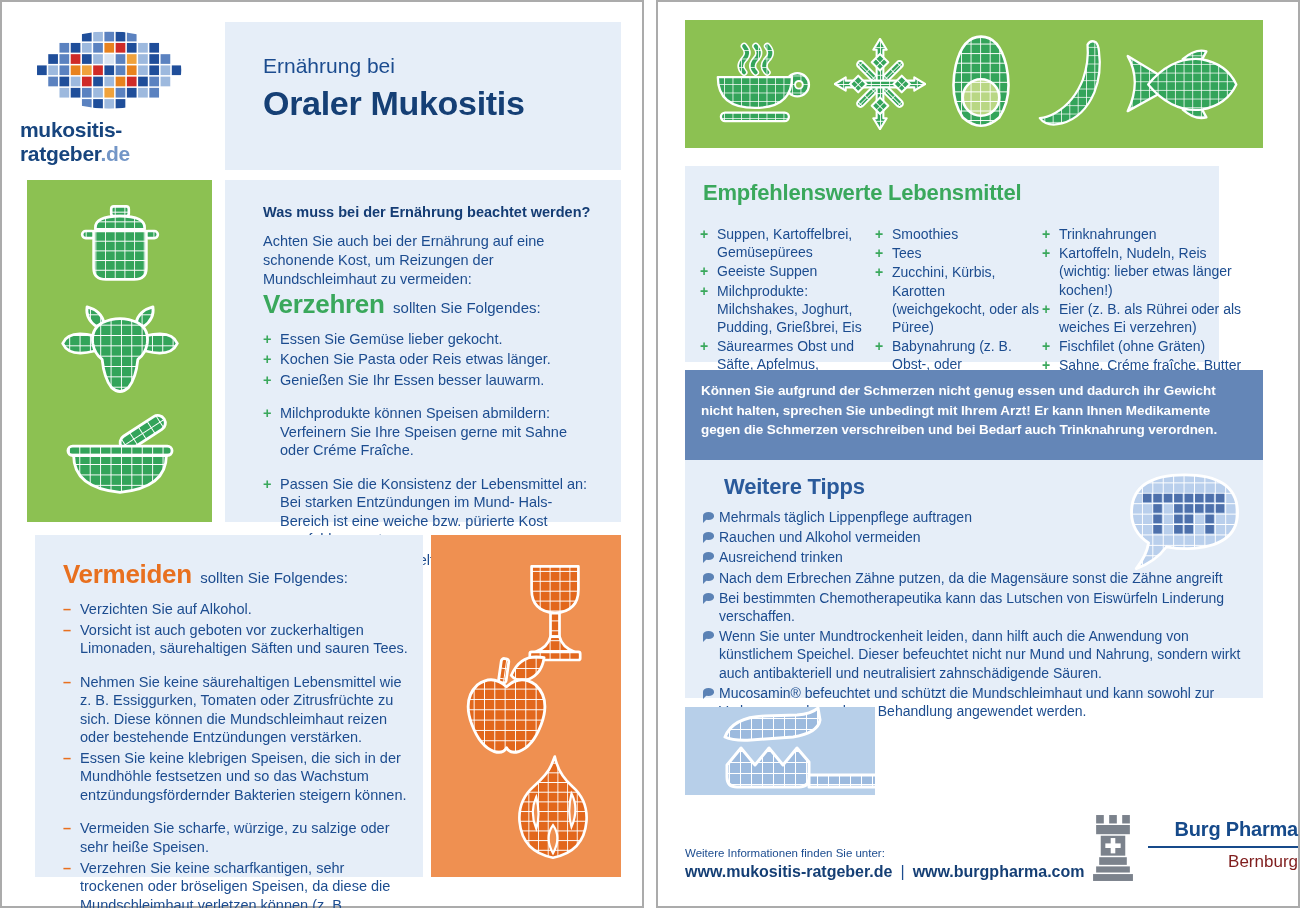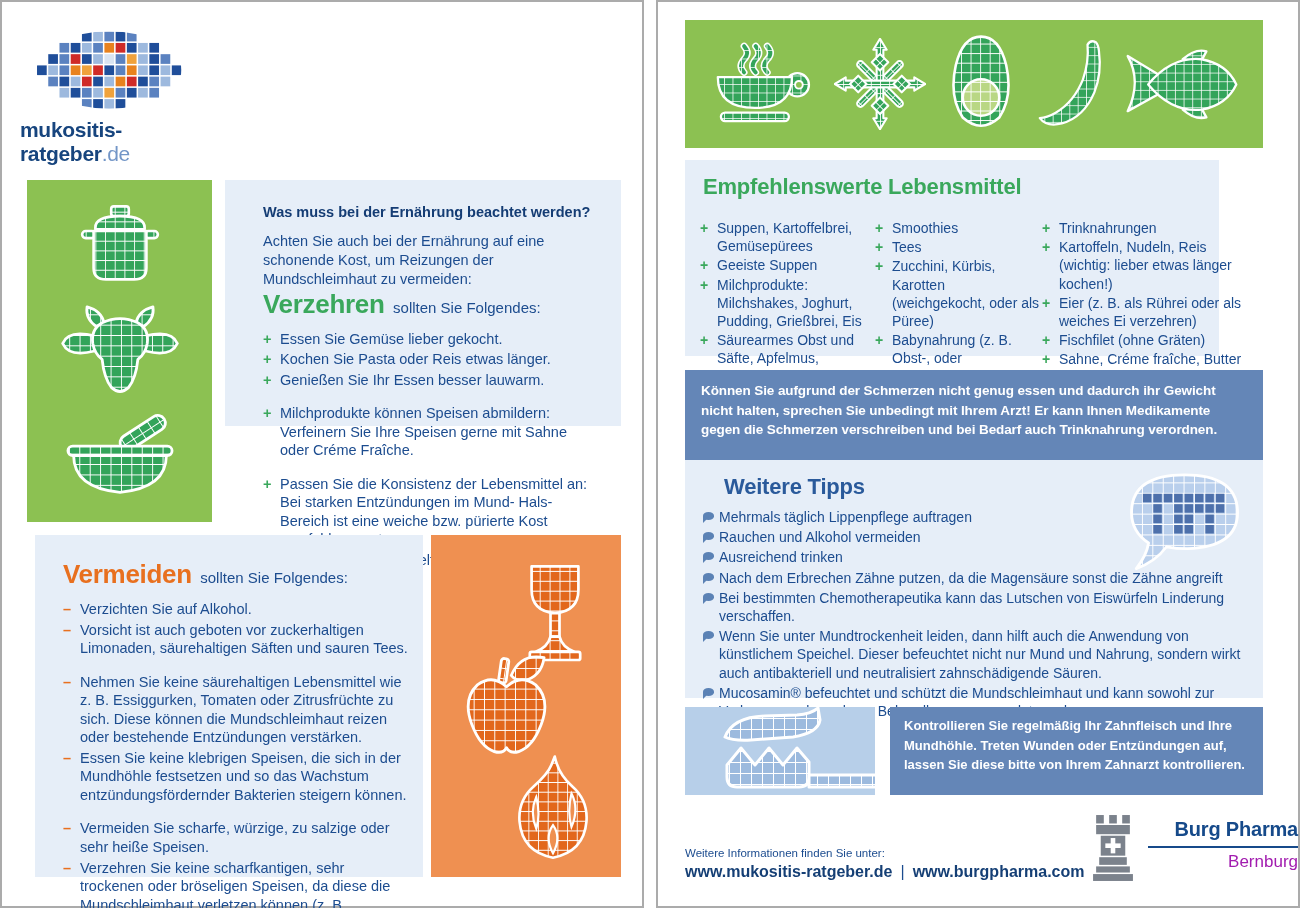--- a/index.html
+++ b/index.html
@@ -12,27 +12,27 @@
   .panel{background:#e6eef8;}
   .greenbox{background:#8cc152;}
   .orangebox{background:#ef9051;}
   .bluebox{background:#6486b7;color:#fff;font-weight:bold;}
   .teethbox{background:#b7cfe9;}
 
   
   .logo-wrap{left:18px;top:28px;width:200px;}
   .logo-svg{display:block;margin-left:16px;}
   .logo-text{margin-top:8px;font-size:21px;font-weight:bold;color:#17457e;letter-spacing:-0.3px;}
-  .logo-text .tld{color:#7396c7;font-weight:normal;}
+  .logo-text .tld{color:#7396c7;font-weight:bold;}
   .titleband{left:223px;top:20px;width:396px;height:148px;padding:0;}
   .eyebrow{position:absolute;left:38px;top:32px;font-size:21px;color:#1c4c8f;}
   .bigtitle{position:absolute;left:38px;top:62px;font-size:34px;font-weight:bold;color:#153f75;letter-spacing:-0.3px;}
 
   .left-green{left:25px;top:178px;width:185px;height:342px;display:flex;flex-direction:column;align-items:center;justify-content:space-between;padding:22px 0;box-sizing:border-box;}
-  .info-panel{left:223px;top:178px;width:396px;height:246px;box-sizing:border-box;padding:24px 22px 0 38px;}
+  .info-panel{left:223px;top:178px;width:396px;height:342px;box-sizing:border-box;padding:24px 22px 0 38px;}
   .info-h{font-size:14.5px;font-weight:bold;color:#143c74;white-space:nowrap;}
   .info-intro{margin-top:12px;font-size:14.5px;line-height:1.3;color:#1c4c8f;width:330px;}
   .eatline{}
   .word-green{font-size:26px;font-weight:bold;color:#3aa85c;letter-spacing:-0.3px;}
   .word-orange{font-size:26px;font-weight:bold;color:#e8701f;letter-spacing:-0.3px;}
   .word-rest{font-size:15px;color:#1c4c8f;margin-left:4px;}
 
   .list{margin-top:10px;}
   .li{display:flex;gap:5px;font-size:14.5px;line-height:1.28;color:#1c4c8f;margin-top:2px;}
   .li.gap{margin-top:15px;}
@@ -43,21 +43,21 @@
   .b-bubble::after{content:"";position:absolute;left:0;bottom:-3px;border:3px solid transparent;border-top:4px solid #5b82b5;border-left:3px solid #5b82b5;}
 
   .avoid-panel{left:33px;top:533px;width:388px;height:342px;box-sizing:border-box;padding:24px 14px 0 28px;}
   .right-orange{left:429px;top:533px;width:190px;height:342px;}
   .oi-glass{position:absolute;left:78px;top:26px;}
   .oi-apple{position:absolute;left:22px;top:112px;}
   .oi-flame{position:absolute;left:78px;top:218px;}
 
   
   .banner{left:27px;top:18px;width:578px;height:128px;display:flex;align-items:center;justify-content:space-around;padding:0 14px;box-sizing:border-box;}
-  .rec-panel{left:27px;top:158px;width:534px;height:196px;box-sizing:border-box;}
+  .rec-panel{left:27px;top:164px;width:534px;height:196px;box-sizing:border-box;}
   .rec-h{position:absolute;left:18px;top:14px;font-size:22px;font-weight:bold;color:#3aa85c;letter-spacing:-0.2px;}
   .rec-col{position:absolute;top:48px;}
   .rec-col .li{font-size:14px;line-height:1.3;margin-top:1px;}
   .rec-col1{left:15px;width:172px;}
   .rec-col2{left:190px;width:165px;}
   .rec-col3{left:357px;width:205px;}
 
   .warn-box{left:27px;top:368px;width:578px;height:96px;box-sizing:border-box;padding:11px 16px;font-size:13.5px;line-height:1.45;letter-spacing:-0.1px;overflow:hidden;}
   .tips-panel{left:27px;top:458px;width:578px;height:238px;box-sizing:border-box;padding:14px 16px 0 18px;}
   .tips-h{font-size:22px;font-weight:bold;color:#2a5a9b;letter-spacing:-0.2px;margin-left:21px;}
@@ -68,21 +68,21 @@
   .teeth-box{left:27px;top:705px;width:190px;height:88px;overflow:hidden;}
   .dentist-box{left:232px;top:705px;width:373px;height:88px;box-sizing:border-box;padding:9px 14px;font-size:13px;line-height:1.5;overflow:hidden;}
 
   .footer-note{left:27px;top:845px;font-size:11.5px;color:#1c4c8f;}
   .footer-links{left:27px;top:861px;font-size:16px;font-weight:bold;color:#153f75;}
   .footer-links .sep{margin:0 8px;font-weight:normal;color:#1c4c8f;}
   .brand{left:432px;top:806px;display:flex;gap:12px;align-items:flex-start;}
   .brand-text{padding-top:10px;text-align:right;}
   .brand-name{font-size:20px;font-weight:bold;color:#164a8a;letter-spacing:-0.2px;}
   .brand-line{width:150px;height:2px;background:#164a8a;margin:5px 0 4px;}
-  .brand-city{font-size:17px;color:#a21caf;margin-left:10px;}
+  .brand-city{font-size:17px;color:#7f1d1d;margin-left:10px;}
   svg{display:block;}
 </style>
 </head>
 <body>
 
 <div class="canvas">
 
   <div class="sheet sheet-left">
 
     <div class="abs logo-wrap">
@@ -151,20 +151,24 @@
             <rect x="111" y="56" width="9.5" height="9.5" fill="#5b82c0"></rect>
             <rect x="45" y="67" width="9.5" height="9.5" fill="#5b82c0"></rect>
             <rect x="56" y="67" width="9.5" height="9.5" fill="#1f4e9a"></rect>
             <rect x="67" y="67" width="9.5" height="9.5" fill="#9db9de"></rect>
             <rect x="78" y="67" width="9.5" height="9.5" fill="#1f4e9a"></rect>
           </g>
       </svg>
       <div class="logo-text"><span>mukositis-ratgeber</span><span class="tld">.de</span></div>
     </div>
 
+    <div class="abs panel titleband">
+      <div class="eyebrow">Ernährung bei</div>
+      <div class="bigtitle">Oraler Mukositis</div>
+    </div>
 
     <div class="abs greenbox left-green">
       <svg width="92" height="88" viewBox="0 0 100 100">
         <defs>
             <pattern id="pg1" width="11" height="11" patternUnits="userSpaceOnUse">
               <rect width="11" height="11" fill="#33a45a"></rect>
               <path d="M11 0H0V11" fill="none" stroke="#fff" stroke-width="2"></path>
             </pattern>
           </defs>
         <g fill="url(#pg1)" stroke="#fff" stroke-width="3" stroke-linejoin="round">
@@ -544,21 +548,20 @@
             </pattern>
           </defs>
         <g fill="url(#pd1)" stroke="#fff" stroke-width="3" stroke-linejoin="round">
           <path d="M40 30 Q48 10 80 9 L112 8 Q126 7 133 1 L135 13 Q133 26 108 30 L66 33 Q48 34 40 30 Z"></path>
           <path d="M42 58 L56 41 L70 58 L84 41 L98 58 L112 41 L124 55 V70 Q124 80 114 80 H52 Q42 80 42 70 Z"></path>
           <rect x="124" y="68" width="70" height="12"></rect>
         </g>
       </svg>
     </div>
 
-    <div class="abs bluebox dentist-box">Kontrollieren Sie regelmäßig Ihr Zahnfleisch und Ihre Mundhöhle. Treten Wunden oder Entzündungen auf, lassen Sie diese bitte von Ihrem Zahnarzt kontrollieren.</div>
 
     <div class="abs footer-note">Weitere Informationen finden Sie unter:</div>
     <div class="abs footer-links">
       <span>www.mukositis-ratgeber.de</span><span class="sep">|</span><span>www.burgpharma.com</span>
     </div>
 
     <div class="abs brand">
       <svg width="46" height="80" viewBox="0 0 60 90">
         <g fill="#7b828c">
           <rect x="8" y="2" width="10" height="11"></rect>

